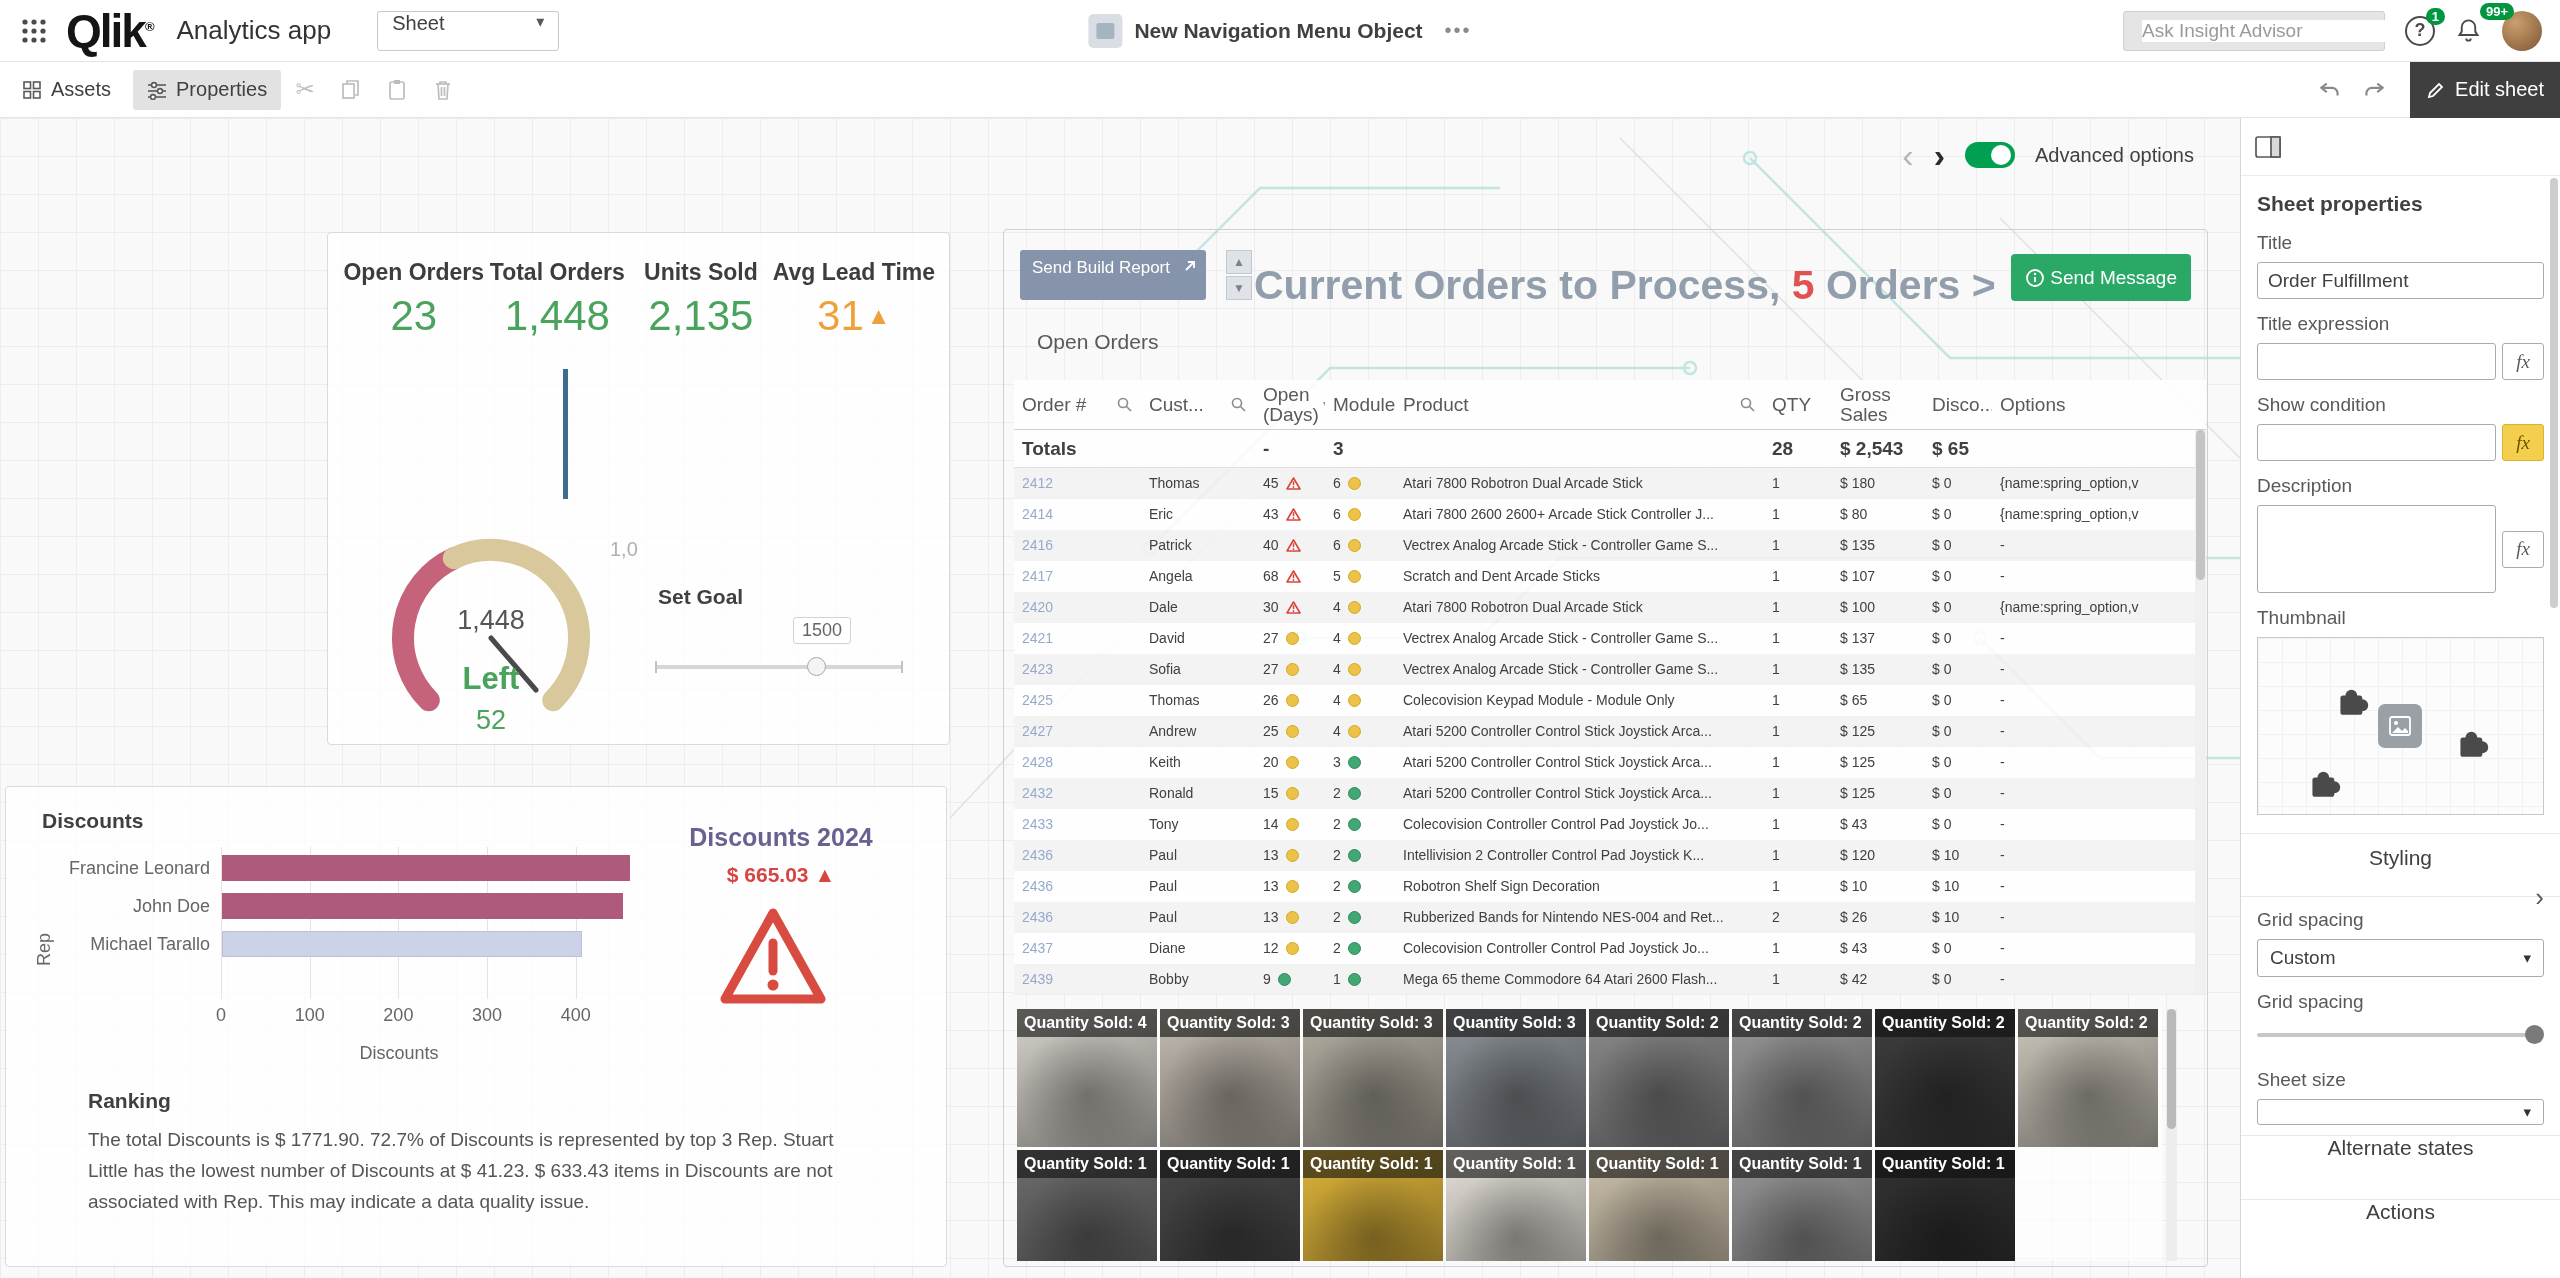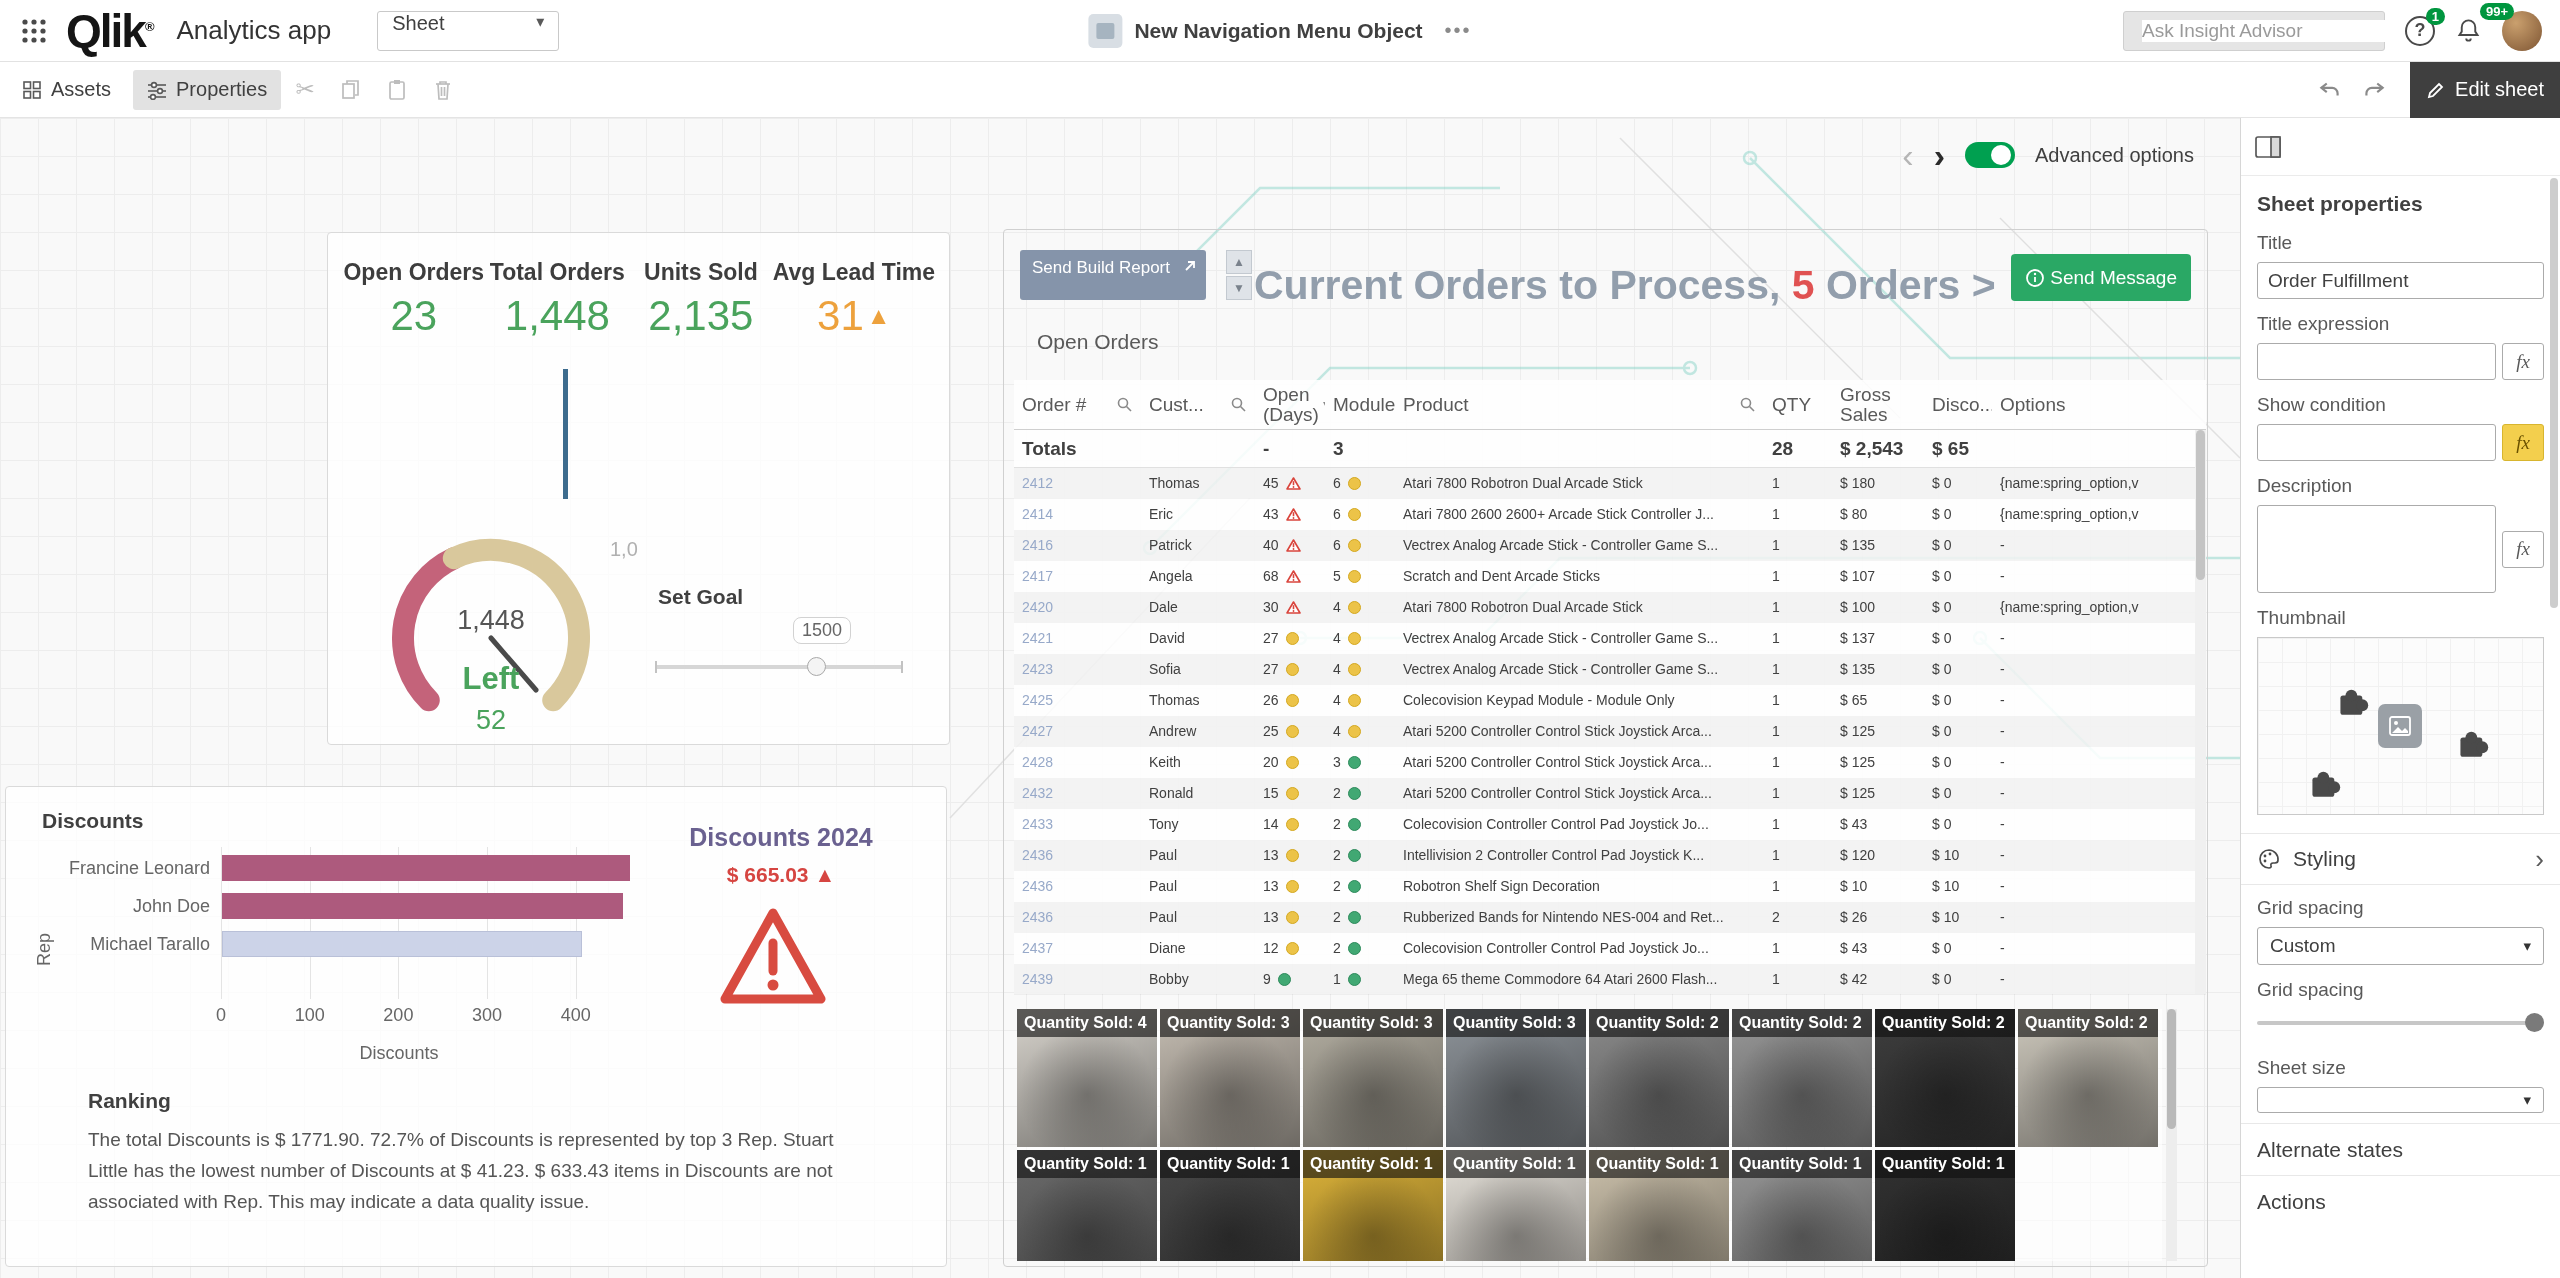--- a/index.html
+++ b/index.html
@@ -73,21 +73,21 @@
   .axis-frag{position:absolute;left:282px;top:305px;font-size:20px;color:#b0b0b0;}
   .gauge-svg{position:absolute;left:62px;top:304px;}
   .gauge-val{position:absolute;left:62px;top:372px;width:202px;text-align:center;font-size:27px;color:#555;}
   .gauge-left{position:absolute;left:62px;top:428px;width:202px;text-align:center;font-size:31px;font-weight:bold;color:#4aa35c;}
   .gauge-rem{position:absolute;left:62px;top:472px;width:202px;text-align:center;font-size:27px;color:#4aa35c;}
   .setgoal-label{position:absolute;left:330px;top:352px;font-size:21px;font-weight:bold;color:#404040;}
   .goal-slider{position:absolute;left:327px;top:424px;width:248px;height:20px;}
   .goal-track{position:absolute;left:0;right:0;top:8px;height:4px;background:#d6d6d6;border-radius:2px;}
   .goal-tick{position:absolute;top:4px;width:2px;height:12px;background:#c2c2c2;}
   .goal-handle{position:absolute;left:152px;top:0;width:19px;height:19px;border-radius:50%;background:#f4f4f4;border:1px solid #a8a8a8;}
-  .goal-bubble{position:absolute;left:138px;top:-40px;background:#fff;border:1px solid #d2d2d2;border-radius:8px;
+  .goal-bubble{position:absolute;left:138px;top:-40px;background:#fff;border:1px solid #d2d2d2;border-radius:3px;
     font-size:18px;color:#666;padding:2px 8px;}
 
   
   .disc-card{left:5px;top:668px;width:942px;height:481px;padding-left:16px;}
   .disc-title{position:absolute;left:36px;top:22px;font-size:21px;font-weight:bold;color:#404040;}
   .disc-chart{position:absolute;left:8px;top:60px;width:640px;height:230px;}
   .vgrid{position:absolute;top:0;height:152px;width:1px;background:#e4e4e4;}
   .vaxis{position:absolute;left:207px;top:0;height:152px;width:1px;background:#c6c6c6;}
   .hbar{position:absolute;left:208px;height:26px;}
   .catlbl{position:absolute;left:0;width:196px;text-align:right;font-size:18px;color:#666;line-height:26px;white-space:nowrap;}
@@ -157,21 +157,21 @@
     font-family:"Liberation Serif",serif;font-style:italic;font-size:19px;color:#595959;background:#fff;flex:none;}
   .fx-btn.hl{background:#f3cf4d;border-color:#d8b52e;color:#6b5200;}
   .tarea{width:100%;height:88px;border:1px solid #ababab;border-radius:3px;resize:none;font-family:"Liberation Sans",sans-serif;
     font-size:19px;padding:6px 10px;outline:none;}
   .thumb-box{margin:0 16px;height:178px;border:1px solid #c9c9c9;background-color:#fcfcfc;position:relative;
     background-image:linear-gradient(#f1f1f1 1px,transparent 1px),linear-gradient(90deg,#f1f1f1 1px,transparent 1px);
     background-size:24px 24px;}
   .puz{position:absolute;}
   .thumb-img-btn{position:absolute;left:120px;top:66px;width:44px;height:44px;border-radius:7px;background:#9aa0a6;
     display:flex;align-items:center;justify-content:center;}
-  .panel-row{height:52px;display:flex;align-items:center;gap:12px;padding:0 16px;border-top:1px solid #e8e8e8;font-size:21px;color:#404040;}
+  .panel-row{height:64px;display:flex;align-items:center;gap:12px;padding:0 16px;border-top:1px solid #e8e8e8;font-size:21px;color:#404040;flex-direction:column;}
   .panel-row .chevr{margin-left:auto;font-size:26px;color:#595959;}
   .styling-row{margin-top:18px;border-bottom:1px solid #e8e8e8;}
   .select{height:38px;border:1px solid #ababab;border-radius:3px;display:flex;align-items:center;padding:0 12px;font-size:19px;background:#fff;}
   .select .caret{margin-left:auto;color:#333;font-size:15px;}
   .pslider{position:relative;height:20px;margin:12px 0 10px;}
   .pslider .track{position:absolute;left:0;right:0;top:8px;height:4px;background:#c7c7c7;border-radius:2px;}
   .pslider .handle{position:absolute;right:0;top:0;width:19px;height:19px;border-radius:50%;background:#7a7a7a;}
   .select.mini{height:26px;overflow:hidden;margin-bottom:10px;}
   .pscroll{position:absolute;right:2px;top:40px;bottom:10px;width:8px;}
   .pscroll .thumb{position:absolute;top:20px;left:0;width:8px;height:430px;background:#cdcdcd;border-radius:4px;}

